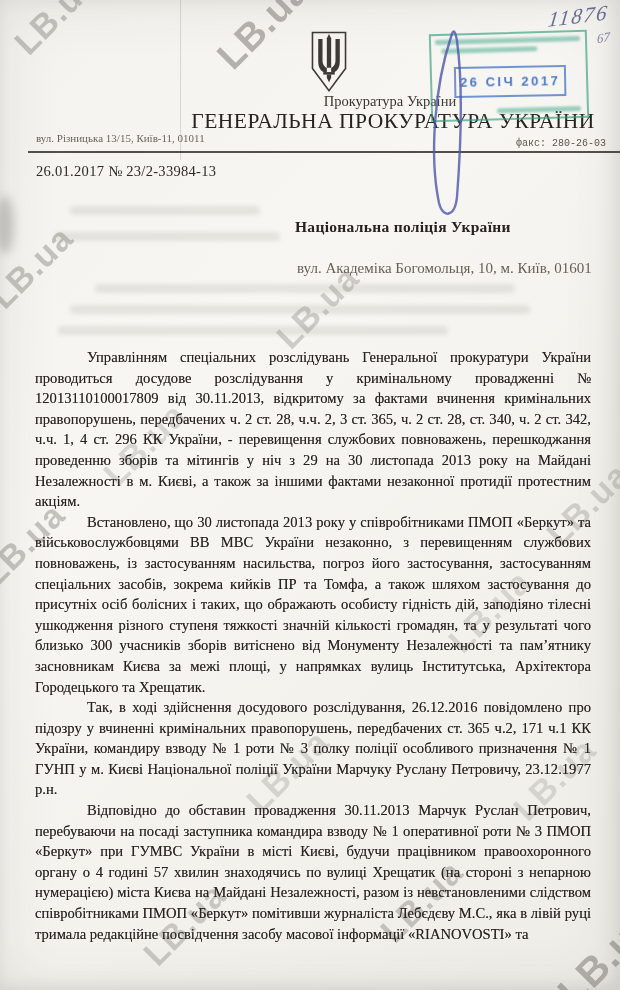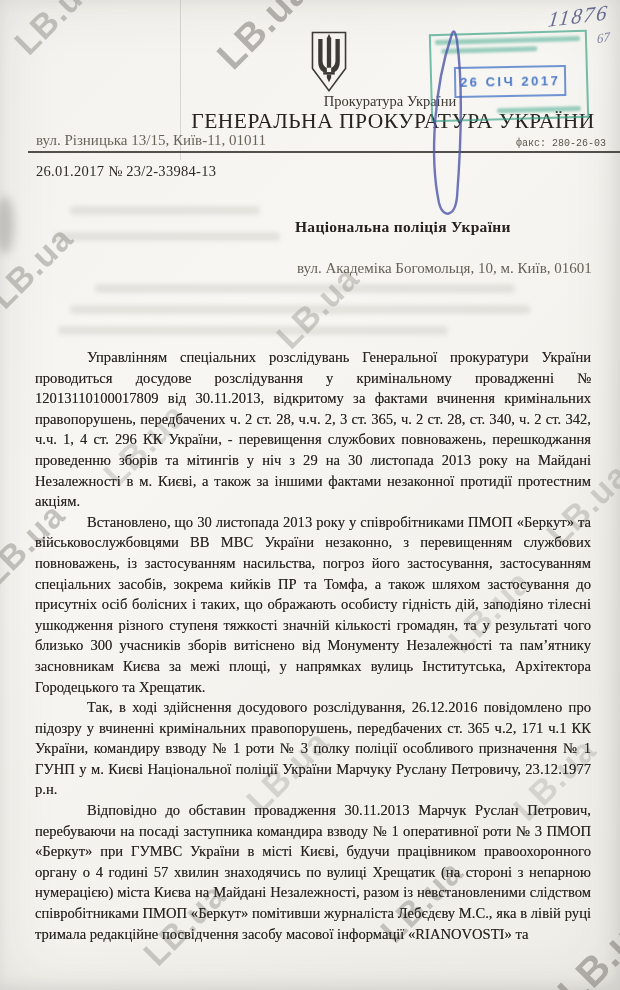--- a/index.html
+++ b/index.html
@@ -30,21 +30,21 @@
   .bleed{
     position:absolute;height:9px;border-radius:4px;
     background:#8f8e86;opacity:.18;filter:blur(2px);
   }
   
   .crease{position:absolute;left:180px;top:0;width:1px;height:160px;background:rgba(110,110,105,.22);}
   .edge-smudge{position:absolute;left:-4px;top:196px;width:18px;height:58px;background:rgba(95,95,92,.30);filter:blur(5px);border-radius:50%;}
   #emblem{position:absolute;left:306px;top:30px;width:46px;height:64px;}
   #org-parent{position:absolute;left:0;top:93px;width:700px;text-align:center;transform:translateX(40px);font-size:14.5px;color:#3a362f;}
   #org-name{position:absolute;left:0;top:109px;width:700px;text-align:center;transform:translateX(43px);font-size:21.5px;letter-spacing:.5px;color:#262320;}
-  #org-address{position:absolute;left:36px;top:132px;font-size:15px;color:#50493f;opacity:.85;}
+  #org-address{position:absolute;left:36px;top:132px;font-size:11px;color:#50493f;opacity:.85;}
   #org-fax{position:absolute;right:14px;top:138px;font-size:10px;color:#4a443b;opacity:.9;font-family:Liberation Mono, monospace;}
   #header-rule{position:absolute;left:28px;top:151px;width:592px;height:2px;background:#35322c;opacity:.85;}
   #ref-line{position:absolute;left:36px;top:163px;font-size:14.5px;color:#2e2b26;letter-spacing:.3px;text-align:center;}
   
   .handwriting{
     position:absolute;font-family:"Liberation Serif",serif;font-style:italic;
     color:#5a5f88;pointer-events:none;
   }
   #hand-number{left:548px;top:4px;font-size:21px;letter-spacing:2px;transform:rotate(-7deg) skewX(-14deg);opacity:.9;}
   #hand-number-2{left:597px;top:30px;font-size:13px;transform:rotate(-10deg) skewX(-10deg);opacity:.75;}

